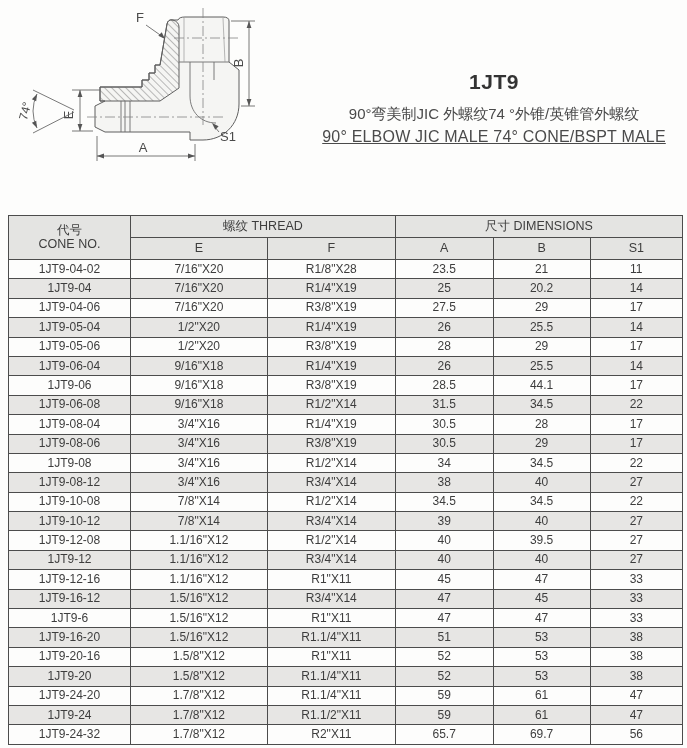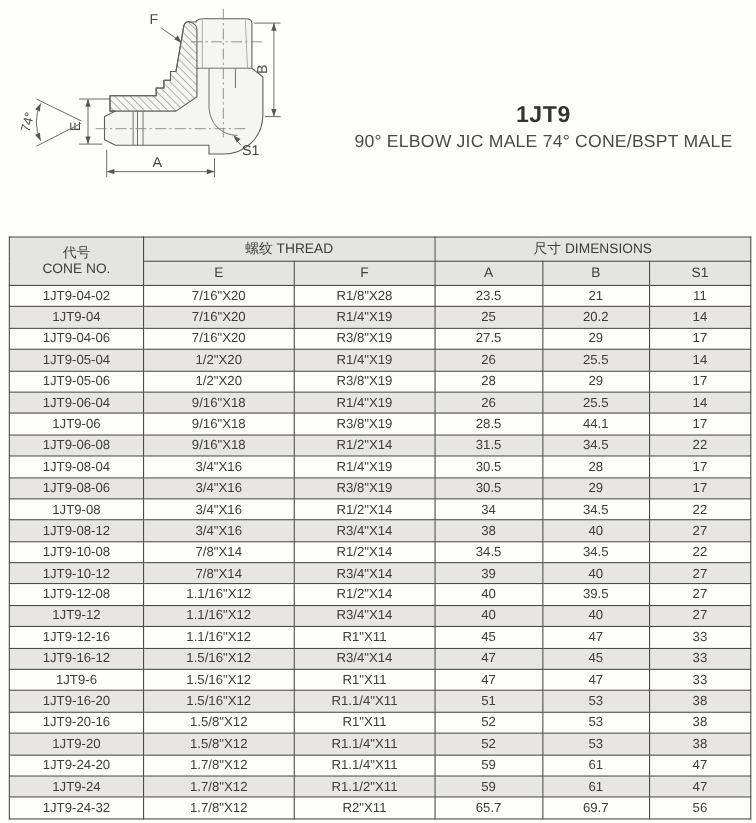--- a/index.html
+++ b/index.html
@@ -14,23 +14,23 @@
     width:687px;height:748px;
     background:#fdfdfc;
     font-family:"Liberation Sans", sans-serif;
     color:var(--text);
     position:relative;
     overflow:hidden;
   }
   .page{position:absolute;inset:0;}
   .drawing{position:absolute;left:2px;top:0;}
   .titleblock{position:absolute;left:305px;top:70px;width:378px;text-align:center;}
-  .title{font-size:21px;font-weight:bold;color:#333;letter-spacing:.5px;margin-top:23px;}
+  .title{font-size:21px;font-weight:bold;color:#333;letter-spacing:.5px;}
   .sub-zh{margin-top:11px;font-size:15px;color:#4a4a4a;}
-  .sub-en{margin-top:4px;font-size:16px;color:#4a4a4a;letter-spacing:.2px;}
+  .sub-en{margin-top:4px;font-size:16px;color:#4a4a4a;letter-spacing:.2px;text-decoration:underline;}
   table.parts{
     position:absolute;left:8px;top:215px;width:675px;height:530px;
     border-collapse:collapse;table-layout:fixed;
     font-size:12px;color:var(--text);
   }
   table.parts td{
     border:1px solid var(--table-border);
     text-align:center;vertical-align:middle;
     padding:0;line-height:1.1;
     overflow:hidden;white-space:nowrap;
@@ -123,20 +123,21 @@
     <path d="M0,0 L7,-2.4 L7,2.4 Z" fill="#555" transform="translate(163,39) rotate(225)"></path>
     <text x="134" y="22" font-size="13" fill="#4a4a4a">F</text>
 
     <path d="M217,132 L212,126" stroke="#6a6a6a" stroke-width="0.9" fill="none"></path>
     <path d="M0,0 L7,-2.4 L7,2.4 Z" fill="#555" transform="translate(210,123) rotate(45)"></path>
     <text x="218" y="141" font-size="13" fill="#4a4a4a">S1</text>
   </svg>
 
   <div class="titleblock">
     <div class="title">1JT9</div>
+    <div class="sub-zh">90°弯美制JIC 外螺纹74 °外锥/英锥管外螺纹</div>
     <div class="sub-en">90° ELBOW JIC MALE 74° CONE/BSPT MALE</div>
   </div>
 
   <table class="parts">
     <colgroup>
       <col style="width:18.1%">
         <col style="width:20.3%">
         <col style="width:19.0%">
       <col style="width:14.5%">
         <col style="width:14.4%">

